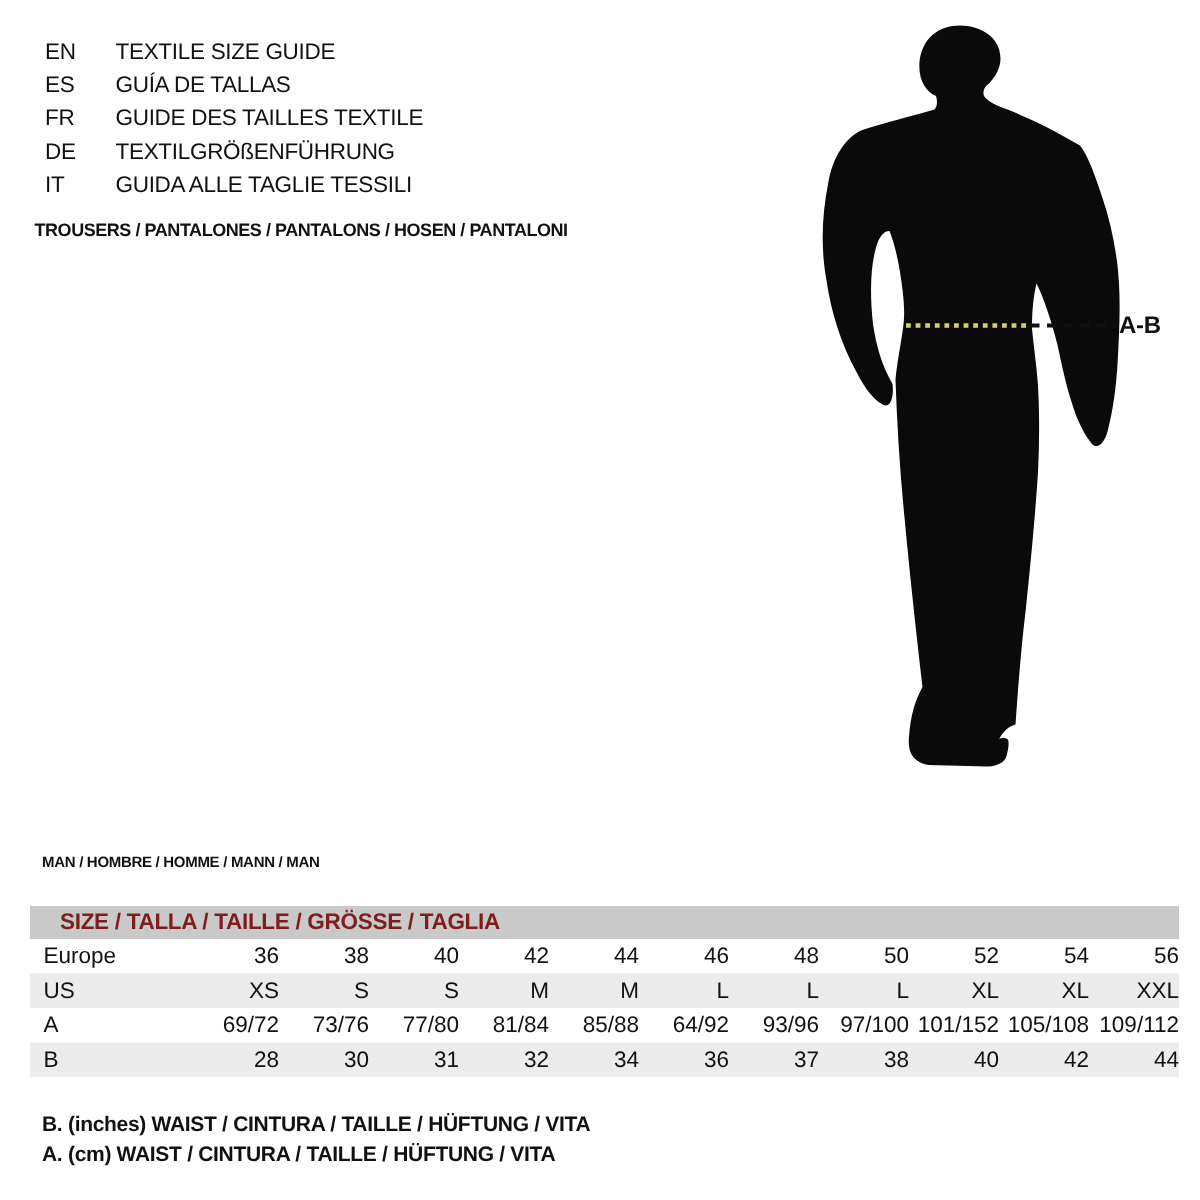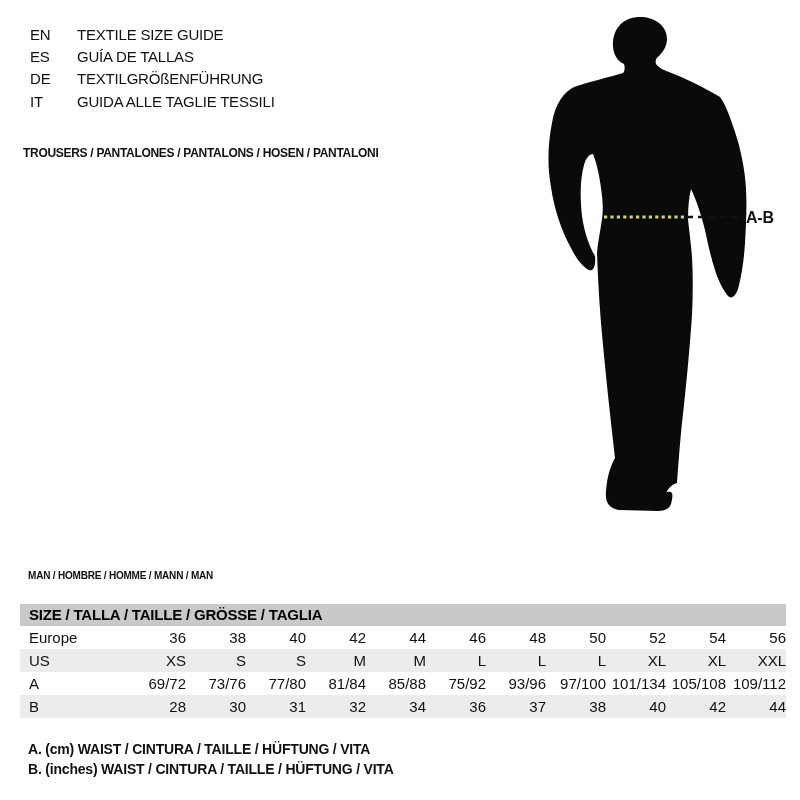--- a/index.html
+++ b/index.html
@@ -24,22 +24,22 @@
   .figure-svg{position:absolute;left:540px;top:15px;}
   .ab-label{position:absolute;left:746px;top:209px;
             font-weight:bold;font-size:16px;letter-spacing:-0.2px;}
 
   
   .section-title{position:absolute;left:28px;top:570px;
                  font-weight:bold;font-size:10px;letter-spacing:-0.2px;}
 
   
   .size-table{position:absolute;left:20px;top:604px;width:766px;font-size:15px;}
-  .thead{height:22px;line-height:22px;font-weight:bold;color:#000000;
-         padding-left:9px;letter-spacing:-0.2px;box-sizing:border-box;}
+  .thead{height:22px;line-height:22px;font-weight:bold;color:#7f1d1d;
+         padding-left:20px;letter-spacing:-0.2px;box-sizing:border-box;}
   .trow{display:flex;height:23px;line-height:23px;}
   .tlabel{width:97px;padding-left:9px;box-sizing:content-box;}
   .tcell{width:60px;text-align:right;}
 
   
   .notes{position:absolute;left:28px;top:740px;
          font-weight:bold;font-size:14px;line-height:19.5px;letter-spacing:-0.2px;}
 </style>
 </head>
 <body>
@@ -47,20 +47,24 @@
 <div class="canvas">
 
   <div class="lang-block">
       <div class="lang-row">
         <span class="lang-code">EN</span>
         <span>TEXTILE SIZE GUIDE</span>
       </div>
       <div class="lang-row">
         <span class="lang-code">ES</span>
         <span>GUÍA DE TALLAS</span>
+      </div>
+      <div class="lang-row">
+        <span class="lang-code">FR</span>
+        <span>GUIDE DES TAILLES TEXTILE</span>
       </div>
       <div class="lang-row">
         <span class="lang-code">DE</span>
         <span>TEXTILGRÖßENFÜHRUNG</span>
       </div>
       <div class="lang-row">
         <span class="lang-code">IT</span>
         <span>GUIDA ALLE TAGLIE TESSILI</span>
       </div>
     </div>
@@ -149,24 +153,24 @@
           <div class="tcell">XL</div>
           <div class="tcell">XXL</div>
         </div>
         <div class="trow">
           <div class="tlabel">A</div>
           <div class="tcell">69/72</div>
           <div class="tcell">73/76</div>
           <div class="tcell">77/80</div>
           <div class="tcell">81/84</div>
           <div class="tcell">85/88</div>
-          <div class="tcell">75/92</div>
+          <div class="tcell">64/92</div>
           <div class="tcell">93/96</div>
           <div class="tcell">97/100</div>
-          <div class="tcell">101/134</div>
+          <div class="tcell">101/152</div>
           <div class="tcell">105/108</div>
           <div class="tcell">109/112</div>
         </div>
         <div class="trow" style="background: rgb(236, 236, 236);">
           <div class="tlabel">B</div>
           <div class="tcell">28</div>
           <div class="tcell">30</div>
           <div class="tcell">31</div>
           <div class="tcell">32</div>
           <div class="tcell">34</div>
@@ -174,17 +178,17 @@
           <div class="tcell">37</div>
           <div class="tcell">38</div>
           <div class="tcell">40</div>
           <div class="tcell">42</div>
           <div class="tcell">44</div>
         </div>
       </div>
   </div>
 
   <div class="notes">
+    <div>B. (inches) WAIST / CINTURA / TAILLE / HÜFTUNG / VITA</div>
     <div>A. (cm) WAIST / CINTURA / TAILLE / HÜFTUNG / VITA</div>
-    <div>B. (inches) WAIST / CINTURA / TAILLE / HÜFTUNG / VITA</div>
   </div>
 
 </div>
 
 </body></html>

